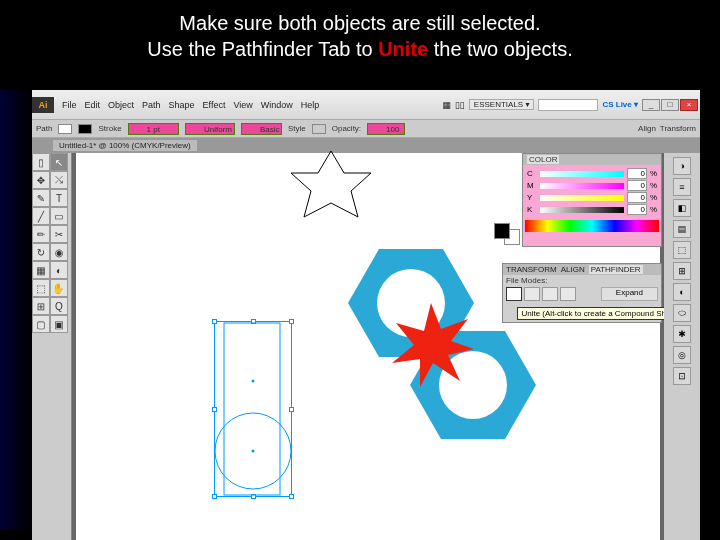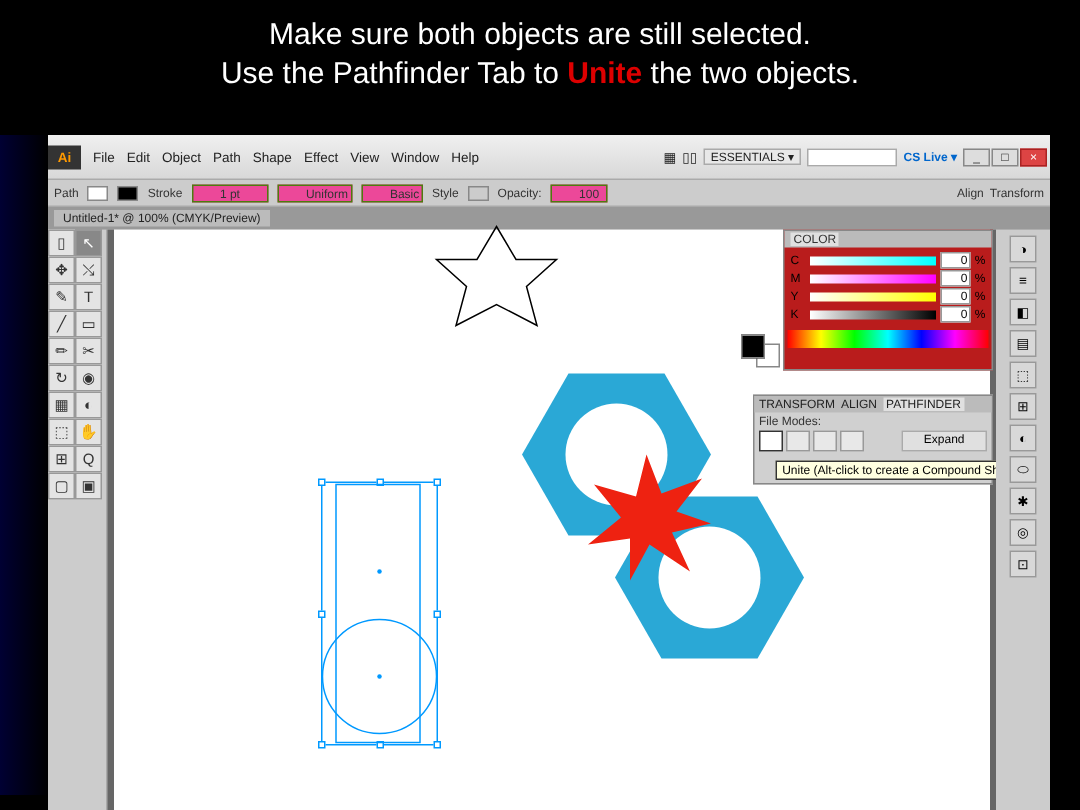--- a/index.html
+++ b/index.html
@@ -15,30 +15,30 @@
 .workspace-chip{background:#e8e8e8;border:1px solid #aaa;padding:0 4px;font-size:8px}
 .search-box{width:60px;height:12px;background:#fff;border:1px solid #aaa}
 .cslive{color:#06c;font-size:8px;font-weight:bold}
 .winctl{display:flex;gap:1px}
 .winctl div{width:18px;height:12px;border:1px solid #888;background:#ddd;font-size:8px;text-align:center;line-height:10px}
 .winctl .close{background:#d44;color:#fff;border-color:#a22}
 .ctrlbar{height:18px;background:#ccc;border-bottom:1px solid #aaa;display:flex;align-items:center;font-size:8px;gap:6px;padding:0 4px;color:#333}
 .ctrlbar .fld{background:#ec4899;border:1px solid #4d7c0f;padding:0 18px;height:12px;line-height:12px;display:inline-block}
 .ctrlbar .sw{width:14px;height:10px;border:1px solid #888;display:inline-block}
 .ctrlbar .right-labels{margin-left:auto;display:flex;gap:4px}
-.tabbar{height:15px;background:#999;display:flex;align-items:center;font-size:8px;color:#fff;padding-left:4px}
+.tabbar{height:15px;background:#999;display:flex;align-items:center;font-size:8px;color:#fff;padding-left:21px}
 .tabbar .tab{background:#bbb;color:#222;padding:1px 6px}
 .workspace{position:relative;height:389px;background:#666}
 .toolbox{position:absolute;left:0;top:0;width:40px;height:389px;background:#ccc;display:flex;flex-wrap:wrap;align-content:flex-start;border-right:1px solid #888}
 .toolbox .tb{width:18px;height:18px;border:1px solid #999;background:#e4e4e4;font-size:10px;display:flex;align-items:center;justify-content:center;color:#333}
 .toolbox .tb.sel{background:#888;color:#fff}
 .canvas{position:absolute;left:44px;top:0;right:40px;bottom:0;background:#fff}
 .right-dock{position:absolute;right:0;top:0;width:36px;height:389px;background:#ccc;display:flex;flex-direction:column;align-items:center;gap:3px;padding-top:4px}
 .right-dock .ic{width:18px;height:18px;background:#d8d8d8;border:1px solid #999;font-size:9px;display:flex;align-items:center;justify-content:center}
-.color-panel{position:absolute;right:38px;top:0;width:140px;height:94px;background:#b91c1c;border:1px solid #888;font-size:8px}
+.color-panel{position:absolute;right:38px;top:0;width:140px;height:94px;background:#f9a8d4;border:1px solid #888;font-size:8px}
 .panel-tab{background:#bbb;padding:1px 4px;display:flex;gap:6px;color:#333}
 .panel-tab .act{background:#e0e0e0;padding:0 2px}
 .sliders{padding:2px 4px}
 .sliders .row{display:flex;align-items:center;gap:3px;margin:1px 0}
 .sliders .lab{width:10px}
 .sliders .track{flex:1;height:6px;background:linear-gradient(90deg,#fff,#000);position:relative}
 .sliders .track.c{background:linear-gradient(90deg,#fff,#0ff)}
 .sliders .track.m{background:linear-gradient(90deg,#fff,#f0f)}
 .sliders .track.y{background:linear-gradient(90deg,#fff,#ff0)}
 .sliders .val{width:20px;background:#fff;border:1px solid #999;text-align:right;padding:0 1px}

